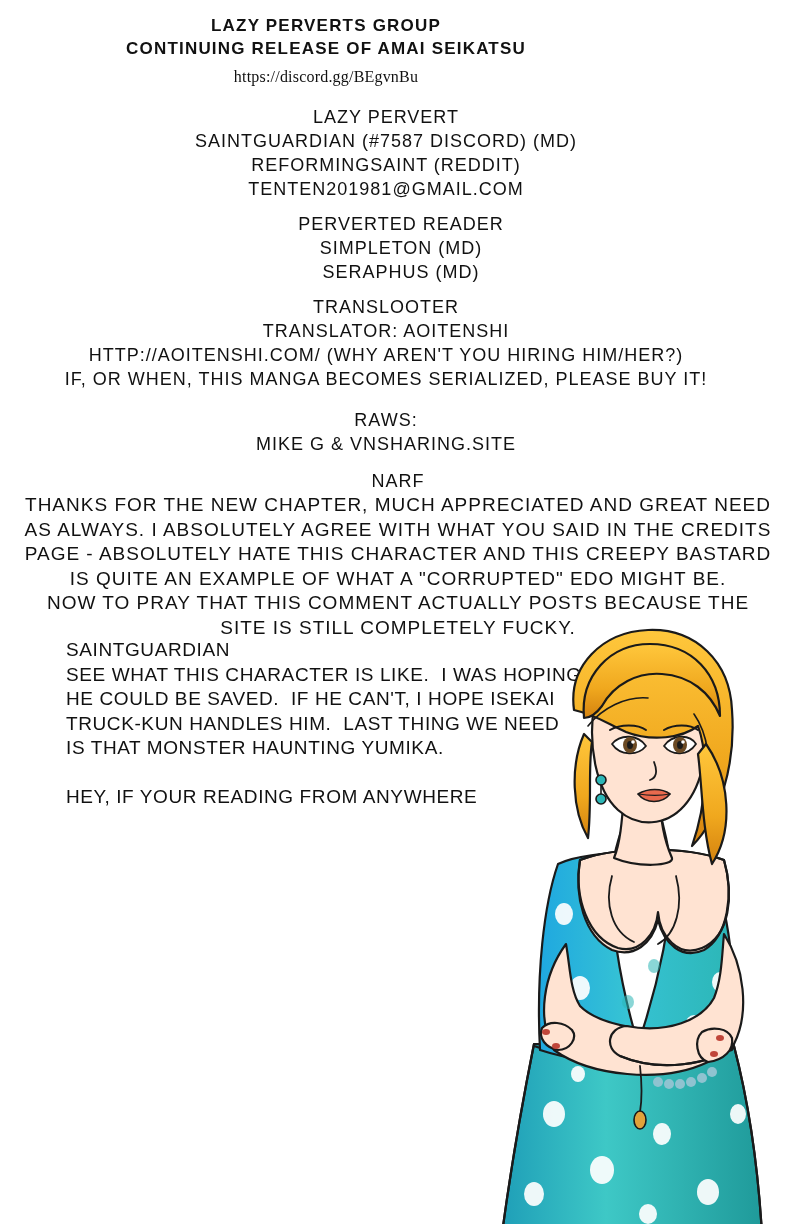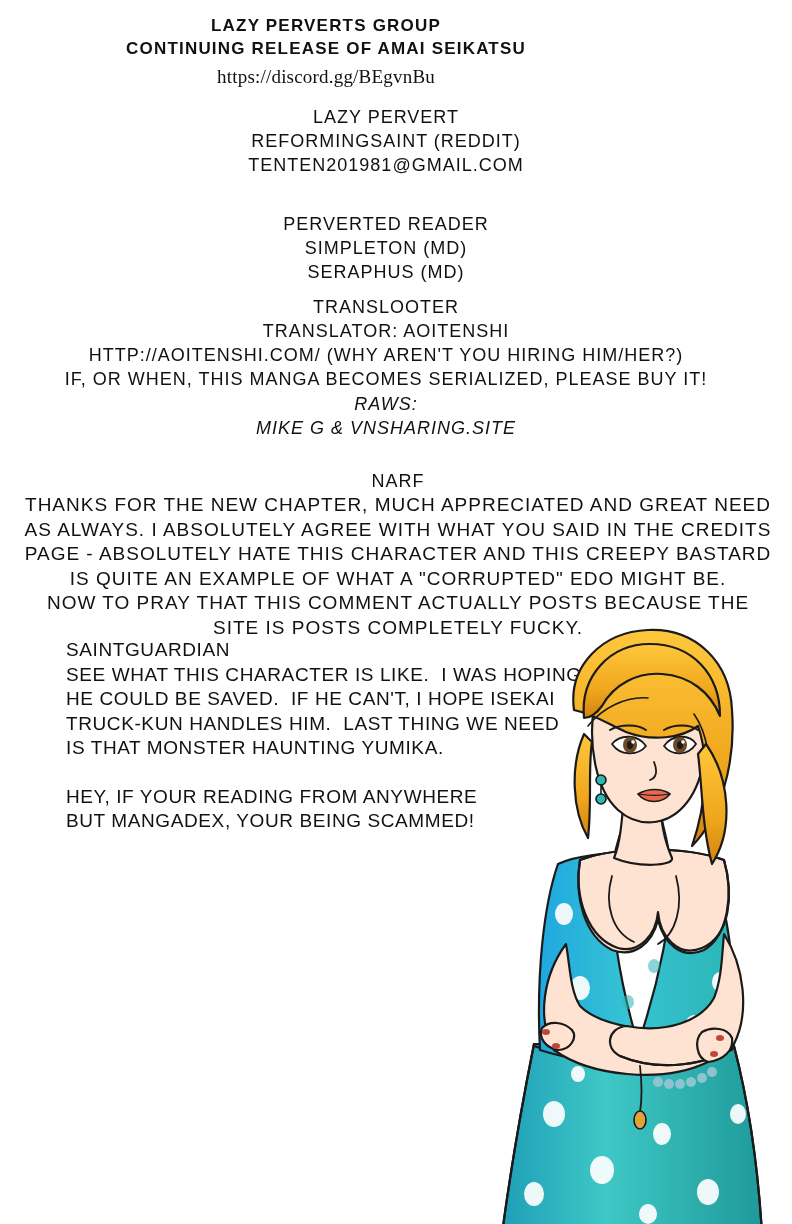--- a/index.html
+++ b/index.html
@@ -38,42 +38,42 @@
     width: 652px;
   }
   .group-header .line {
     font-size: 17px;
     font-weight: bold;
     line-height: 23px;
     letter-spacing: 1.2px;
   }
   .group-header .url {
     font-family: "Liberation Serif", serif;
-    font-size: 19px;
+    font-size: 16px;
     font-weight: normal;
     letter-spacing: 0.2px;
     line-height: 28px;
     padding-top: 3px;
   }
 
   .section {
     position: absolute;
     left: 0;
     width: 772px;
   }
   .section .line {
     font-size: 18px;
     line-height: 24px;
     letter-spacing: 1px;
   }
 
   .sec-lazy-pervert { top: 105px; }
-  .sec-perverted-reader { top: 212px; }
+  .sec-perverted-reader { top: 212px; margin-left: 15px; }
   .sec-translooter { top: 295px; }
-  .sec-raws { top: 392px; font-style: italic; }
+  .sec-raws { top: 408px; }
   .sec-narf { top: 469px; margin-left: 12px; }
 
   .sec-narf .body .line {
     font-size: 19px;
     line-height: 24.5px;
   }
 
   
   .reply {
     position: absolute;
@@ -112,20 +112,21 @@
 <div class="page">
 
   <div class="group-header centered-block">
     <div class="line">LAZY PERVERTS GROUP</div>
     <div class="line">CONTINUING RELEASE OF AMAI SEIKATSU</div>
     <div class="line url">https://discord.gg/BEgvnBu</div>
   </div>
 
   <div class="section sec-lazy-pervert centered-block">
     <div class="line">LAZY PERVERT</div>
+    <div class="line">SAINTGUARDIAN (#7587 DISCORD) (MD)</div>
     <div class="line">REFORMINGSAINT (REDDIT)</div>
     <div class="line">TENTEN201981@GMAIL.COM</div>
   </div>
 
   <div class="section sec-perverted-reader centered-block">
     <div class="line">PERVERTED READER</div>
     <div class="line">SIMPLETON (MD)</div>
     <div class="line">SERAPHUS (MD)</div>
   </div>
 
@@ -142,33 +143,32 @@
   </div>
 
   <div class="section sec-narf centered-block">
     <div class="line">NARF</div>
     <div class="body">
       <div class="line">THANKS FOR THE NEW CHAPTER, MUCH APPRECIATED AND GREAT NEED</div>
       <div class="line">AS ALWAYS. I ABSOLUTELY AGREE WITH WHAT YOU SAID IN THE CREDITS</div>
       <div class="line">PAGE - ABSOLUTELY HATE THIS CHARACTER AND THIS CREEPY BASTARD</div>
       <div class="line">IS QUITE AN EXAMPLE OF WHAT A "CORRUPTED" EDO MIGHT BE.</div>
       <div class="line">NOW TO PRAY THAT THIS COMMENT ACTUALLY POSTS BECAUSE THE</div>
-      <div class="line">SITE IS POSTS COMPLETELY FUCKY.</div>
+      <div class="line">SITE IS STILL COMPLETELY FUCKY.</div>
     </div>
   </div>
 
   <div class="reply">
     <div class="line">SAINTGUARDIAN</div>
     <div class="line">SEE WHAT THIS CHARACTER IS LIKE.  I WAS HOPING</div>
     <div class="line">HE COULD BE SAVED.  IF HE CAN'T, I HOPE ISEKAI</div>
     <div class="line">TRUCK-KUN HANDLES HIM.  LAST THING WE NEED</div>
     <div class="line">IS THAT MONSTER HAUNTING YUMIKA.</div>
     <div class="spacer"></div>
     <div class="line">HEY, IF YOUR READING FROM ANYWHERE</div>
-    <div class="line">BUT MANGADEX, YOUR BEING SCAMMED!</div>
   </div>
 
   <div class="illustration">
     <svg width="330" height="610" viewBox="0 0 330 610" xmlns="http://www.w3.org/2000/svg">
       <defs>
         <linearGradient id="dressGrad" x1="0" y1="0" x2="1" y2="0">
           <stop offset="0%" stop-color="#1fa8e0"></stop>
           <stop offset="45%" stop-color="#36c3d4"></stop>
           <stop offset="100%" stop-color="#2cb6b6"></stop>
         </linearGradient>

